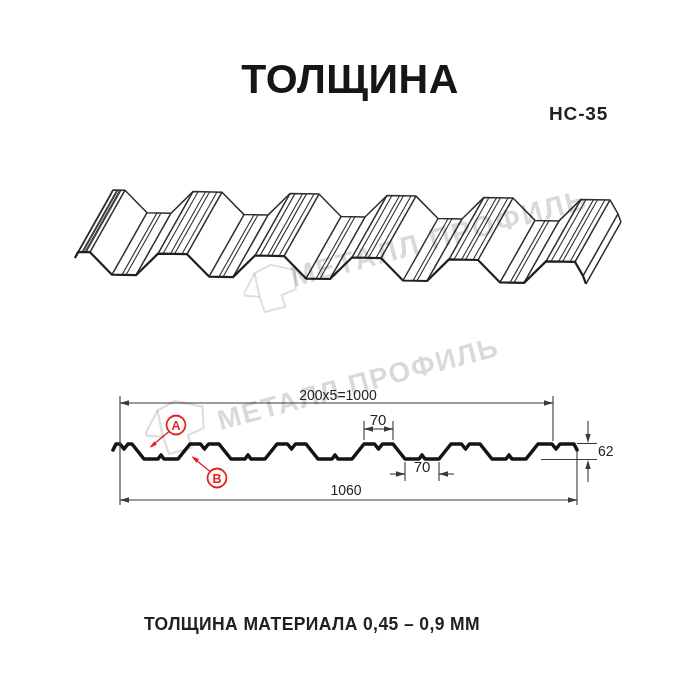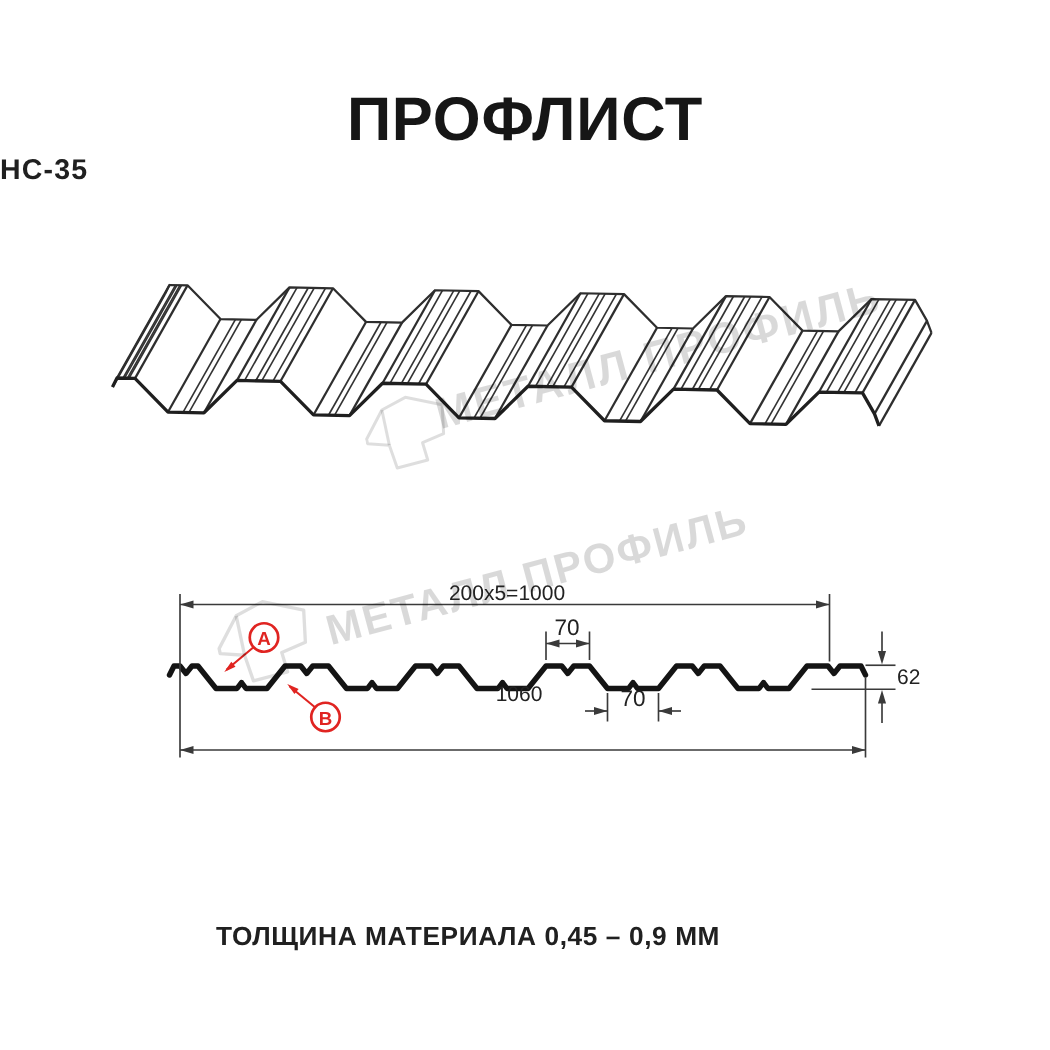--- a/index.html
+++ b/index.html
@@ -1,20 +1,20 @@
 <!DOCTYPE html>
 <html><head>
 <meta charset="utf-8">
 <style>
   html,body{margin:0;padding:0}
   body{width:700px;height:700px;position:relative;background:#fff;overflow:hidden;
        font-family:"Liberation Sans",sans-serif;color:#1a1a1a}
   .title{position:absolute;left:0;top:56px;width:700px;text-align:center;
          font-size:41px;font-weight:800;letter-spacing:.5px;color:#161616}
-  .subtitle{position:absolute;left:0;top:103px;width:608px;text-align:left;
+  .subtitle{position:absolute;left:0;top:103px;width:608px;text-align:right;
             font-size:19px;font-weight:700;letter-spacing:.8px;color:#202020}
   .footer{position:absolute;left:0;top:614px;width:624px;text-align:center;
           font-size:17.5px;font-weight:600;letter-spacing:.4px;color:#202020}
   #art{position:absolute;left:0;top:0}
   .watermark{position:absolute;white-space:nowrap;font-weight:700;
              color:rgba(0,0,0,0.15);transform-origin:0 0}
   .wm1{left:287px;top:262px;font-size:29px;letter-spacing:2px;transform:rotate(-15deg)}
   .wm2{left:214px;top:406px;font-size:28px;letter-spacing:1.5px;transform:rotate(-15deg)}
   .logo{position:absolute;transform-origin:50% 50%}
   .logo1{left:243px;top:263px;transform:rotate(-12deg)}
@@ -22,21 +22,21 @@
   .dim{position:absolute;transform:translate(-50%,-50%);font-size:14px;color:#222;
        white-space:nowrap}
   .dim.small{font-size:15px}
   .h35{transform:translate(0,-50%)}
   .callout{position:absolute;transform:translate(-50%,-50%);
            font-size:12.5px;font-weight:700;color:#e02421}
 </style>
 </head>
 <body>
 
-<div class="title">ПРОФЛИСТ</div>
+<div class="title">ТОЛЩИНА</div>
 <div class="subtitle">НС-35</div>
 
 <svg id="art" width="700" height="700" viewBox="0 0 700 700">
     <polygon points="75.0,258.0 78.0,252.0 90.0,252.2 112.0,274.7 136.0,275.2 158.0,253.6 187.0,254.2 209.0,276.6 233.0,277.1 255.0,255.5 284.0,256.1 306.0,278.6 330.0,279.0 352.0,257.5 381.0,258.1 403.0,280.5 427.0,281.0 449.0,259.4 478.0,260.0 500.0,282.4 524.0,282.9 546.0,261.4 575.0,261.9 583.0,275.9 586.0,283.9 621.0,221.9 618.0,213.9 610.0,199.9 581.0,199.4 559.0,220.9 535.0,220.4 513.0,198.0 484.0,197.4 462.0,219.0 438.0,218.5 416.0,196.1 387.0,195.5 365.0,217.0 341.0,216.6 319.0,194.1 290.0,193.5 268.0,215.1 244.0,214.6 222.0,192.2 193.0,191.6 171.0,213.2 147.0,212.7 125.0,190.2 113.0,190.0 110.0,196.0" fill="#fff"></polygon>
     <line x1="75" y1="258" x2="110" y2="196" stroke="#2e2e2e" stroke-width="1.5"></line>
     <line x1="78" y1="252" x2="113" y2="190" stroke="#2e2e2e" stroke-width="1.5"></line>
     <line x1="90" y1="252.24" x2="125" y2="190.24" stroke="#2e2e2e" stroke-width="1.5"></line>
     <line x1="112" y1="274.68" x2="147" y2="212.68" stroke="#2e2e2e" stroke-width="1.5"></line>
     <line x1="136" y1="275.16" x2="171" y2="213.16000000000003" stroke="#2e2e2e" stroke-width="1.5"></line>
     <line x1="158" y1="253.60000000000002" x2="193" y2="191.60000000000002" stroke="#2e2e2e" stroke-width="1.5"></line>
@@ -138,19 +138,19 @@
 
 <svg class="logo logo2" width="66" height="56" viewBox="0 0 58 50">
   <polygon points="1,24 15,7 32,2 55,12 52,31 37,34 38,46 17,47 15,31 1,27" fill="none" stroke="rgba(0,0,0,0.13)" stroke-width="2" stroke-linejoin="round"></polygon>
   <line x1="15" y1="7" x2="15" y2="31" stroke="rgba(0,0,0,0.13)" stroke-width="2"></line>
 </svg>
 <div class="watermark wm2">МЕТАЛЛ ПРОФИЛЬ</div>
 
 <span class="dim" style="left:338px;top:395px">200x5=1000</span>
 <span class="dim small" style="left:378px;top:419px">70</span>
 <span class="dim small" style="left:422px;top:466px">70</span>
-<span class="dim" style="left:346px;top:462px">1060</span>
+<span class="dim" style="left:346px;top:490px">1060</span>
 <span class="dim h35" style="left:598px;top:451px">62</span>
 
 <span class="callout" style="left:176px;top:425.5px">A</span>
 <span class="callout" style="left:217px;top:478.5px">B</span>
 
 <div class="footer">ТОЛЩИНА МАТЕРИАЛА 0,45 – 0,9 ММ</div>
 
 </body></html>

